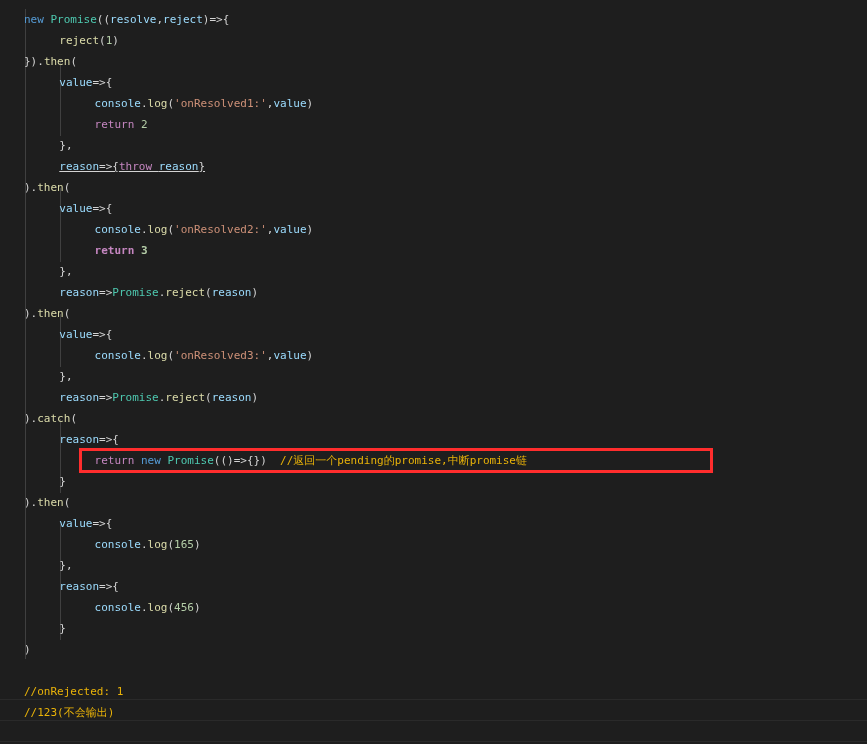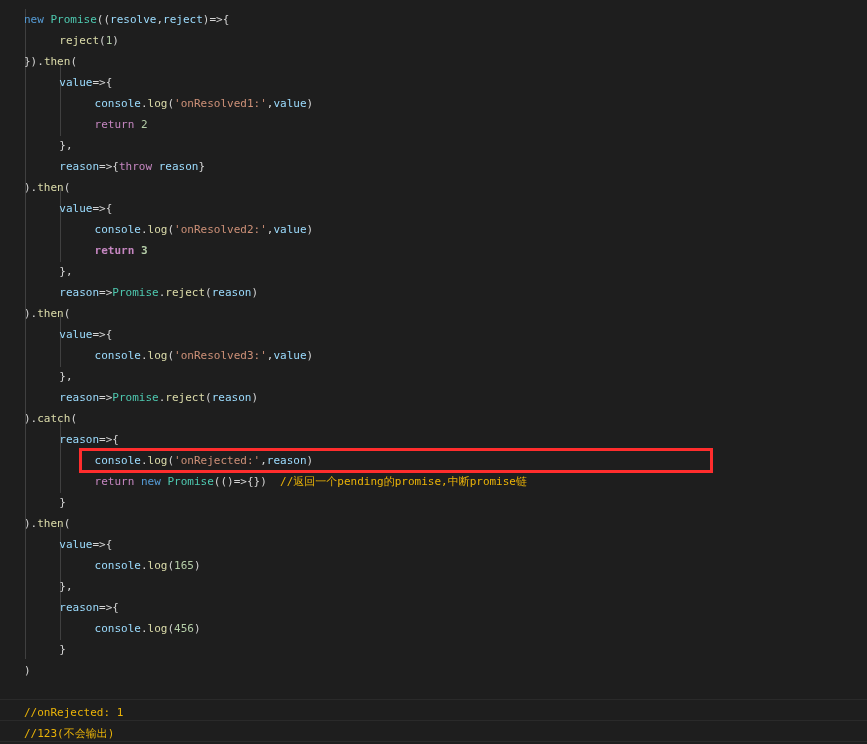--- a/index.html
+++ b/index.html
@@ -94,35 +94,34 @@
 
   <div id="code-surface">
       <div class="code-line"><span class="txt" style="padding-left: 0px;"><span class="pun"></span></span></div>
       <div class="code-line"><span class="txt" style="padding-left: 0px;"><span class="kw">new </span><span class="typ">Promise</span><span class="pun">((</span><span class="var">resolve</span><span class="pun">,</span><span class="var">reject</span><span class="pun">)=&gt;{</span></span></div>
       <div class="code-line"><span class="txt" style="padding-left: 35.3px;"><span class="fn">reject</span><span class="pun">(</span><span class="num">1</span><span class="pun">)</span></span></div>
       <div class="code-line"><span class="txt" style="padding-left: 0px;"><span class="pun">}).</span><span class="fn">then</span><span class="pun">(</span></span></div>
       <div class="code-line"><span class="txt" style="padding-left: 35.3px;"><span class="var">value</span><span class="pun">=&gt;{</span></span></div>
       <div class="code-line"><span class="txt" style="padding-left: 70.6px;"><span class="var">console</span><span class="pun">.</span><span class="fn">log</span><span class="pun">(</span><span class="str">'onResolved1:'</span><span class="pun">,</span><span class="var">value</span><span class="pun">)</span></span></div>
       <div class="code-line"><span class="txt" style="padding-left: 70.6px;"><span class="ctl">return </span><span class="num">2</span></span></div>
       <div class="code-line"><span class="txt" style="padding-left: 35.3px;"><span class="pun">},</span></span></div>
-      <div class="code-line"><span class="txt" style="padding-left: 35.3px;"><span class="var">reason</span><span class="pun">=&gt;{</span><span class="ctl">throw </span><span class="var">reason</span><span class="pun">}</span></span></div>
+      <div class="code-line"><span class="txt" style="padding-left: 35.3px; text-decoration: underline;"><span class="var">reason</span><span class="pun">=&gt;{</span><span class="ctl">throw </span><span class="var">reason</span><span class="pun">}</span></span></div>
       <div class="code-line"><span class="txt" style="padding-left: 0px;"><span class="pun">).</span><span class="fn">then</span><span class="pun">(</span></span></div>
       <div class="code-line"><span class="txt" style="padding-left: 35.3px;"><span class="var">value</span><span class="pun">=&gt;{</span></span></div>
       <div class="code-line"><span class="txt" style="padding-left: 70.6px; text-align: center;"><span class="var">console</span><span class="pun">.</span><span class="fn">log</span><span class="pun">(</span><span class="str">'onResolved2:'</span><span class="pun">,</span><span class="var">value</span><span class="pun">)</span></span></div>
       <div class="code-line"><span class="txt" style="padding-left: 70.6px; font-weight: bold;"><span class="ctl">return </span><span class="num">3</span></span></div>
       <div class="code-line"><span class="txt" style="padding-left: 35.3px;"><span class="pun">},</span></span></div>
       <div class="code-line"><span class="txt" style="padding-left: 35.3px;"><span class="var">reason</span><span class="pun">=&gt;</span><span class="typ">Promise</span><span class="pun">.</span><span class="fn">reject</span><span class="pun">(</span><span class="var">reason</span><span class="pun">)</span></span></div>
       <div class="code-line"><span class="txt" style="padding-left: 0px;"><span class="pun">).</span><span class="fn">then</span><span class="pun">(</span></span></div>
       <div class="code-line"><span class="txt" style="padding-left: 35.3px;"><span class="var">value</span><span class="pun">=&gt;{</span></span></div>
       <div class="code-line"><span class="txt" style="padding-left: 70.6px; margin-top: 12px;"><span class="var">console</span><span class="pun">.</span><span class="fn">log</span><span class="pun">(</span><span class="str">'onResolved3:'</span><span class="pun">,</span><span class="var">value</span><span class="pun">)</span></span></div>
       <div class="code-line"><span class="txt" style="padding-left: 35.3px;"><span class="pun">},</span></span></div>
       <div class="code-line"><span class="txt" style="padding-left: 35.3px;"><span class="var">reason</span><span class="pun">=&gt;</span><span class="typ">Promise</span><span class="pun">.</span><span class="fn">reject</span><span class="pun">(</span><span class="var">reason</span><span class="pun">)</span></span></div>
       <div class="code-line"><span class="txt" style="padding-left: 0px;"><span class="pun">).</span><span class="fn">catch</span><span class="pun">(</span></span></div>
       <div class="code-line"><span class="txt" style="padding-left: 35.3px;"><span class="var">reason</span><span class="pun">=&gt;{</span></span></div>
-      <div class="code-line"><span class="txt" style="padding-left: 70.6px;"><span class="var">console</span><span class="pun">.</span><span class="fn">log</span><span class="pun">(</span><span class="str">'onRejected:'</span><span class="pun">,</span><span class="var">reason</span><span class="pun">)</span></span></div>
       <div class="code-line"><span class="txt" style="padding-left: 70.6px;"><span class="ctl">return </span><span class="kw">new </span><span class="typ">Promise</span><span class="pun">(()=&gt;{})</span><span class="pun">  </span><span class="cmt">//返回一个pending的promise,中断promise链</span></span></div>
       <div class="code-line"><span class="txt" style="padding-left: 35.3px;"><span class="pun">}</span></span></div>
       <div class="code-line"><span class="txt" style="padding-left: 0px;"><span class="pun">).</span><span class="fn">then</span><span class="pun">(</span></span></div>
       <div class="code-line"><span class="txt" style="padding-left: 35.3px;"><span class="var">value</span><span class="pun">=&gt;{</span></span></div>
       <div class="code-line"><span class="txt" style="padding-left: 70.6px;"><span class="var">console</span><span class="pun">.</span><span class="fn">log</span><span class="pun">(</span><span class="num">165</span><span class="pun">)</span></span></div>
       <div class="code-line"><span class="txt" style="padding-left: 35.3px;"><span class="pun">},</span></span></div>
       <div class="code-line"><span class="txt" style="padding-left: 35.3px;"><span class="var">reason</span><span class="pun">=&gt;{</span></span></div>
       <div class="code-line"><span class="txt" style="padding-left: 70.6px;"><span class="var">console</span><span class="pun">.</span><span class="fn">log</span><span class="pun">(</span><span class="num">456</span><span class="pun">)</span></span></div>
       <div class="code-line"><span class="txt" style="padding-left: 35.3px;"><span class="pun">}</span></span></div>
       <div class="code-line"><span class="txt" style="padding-left: 0px;"><span class="pun">)</span></span></div>

